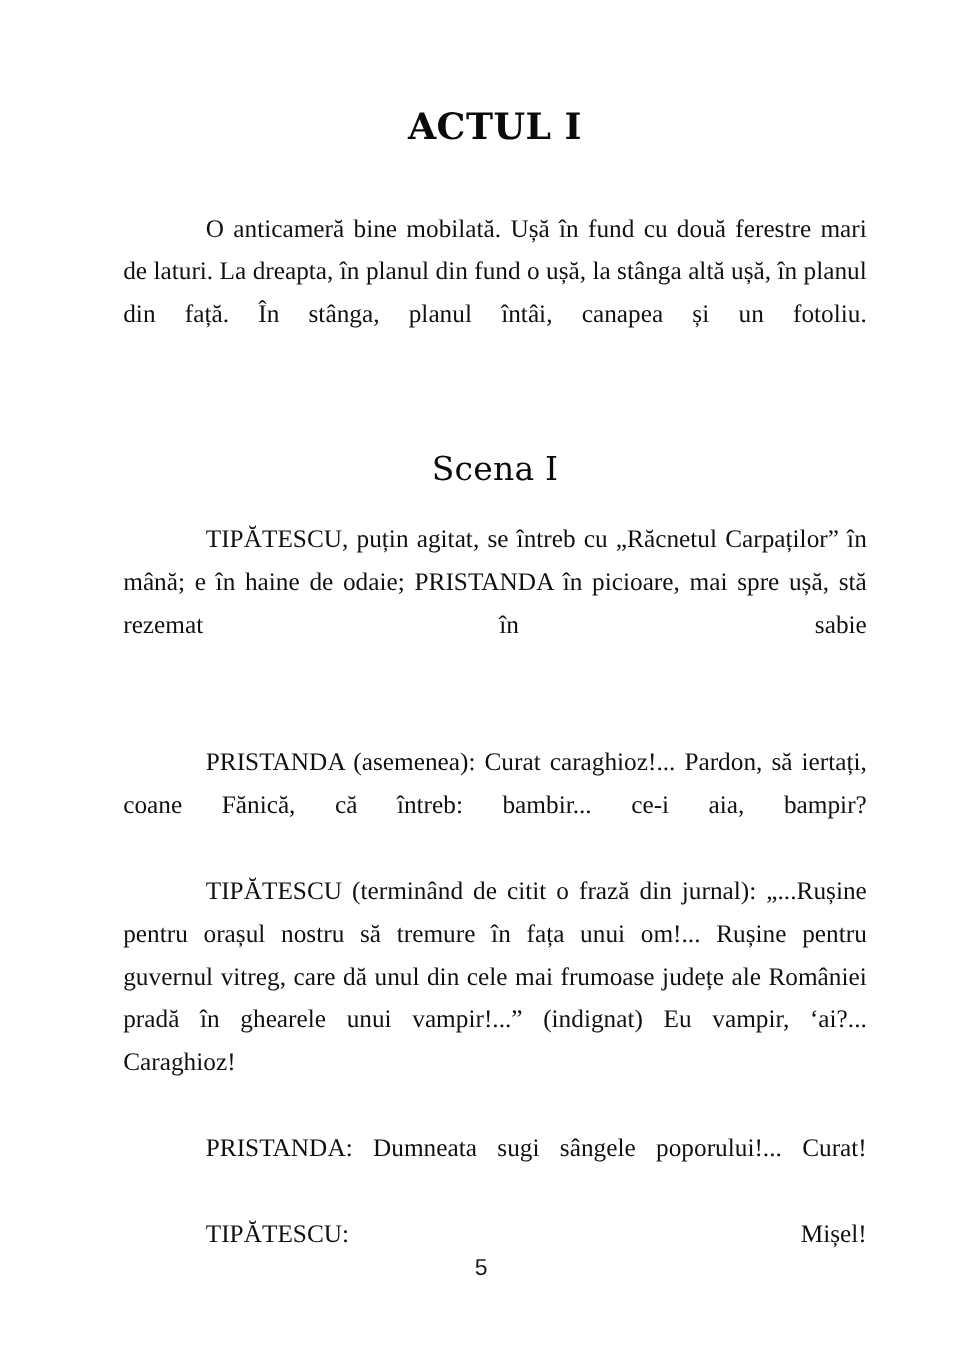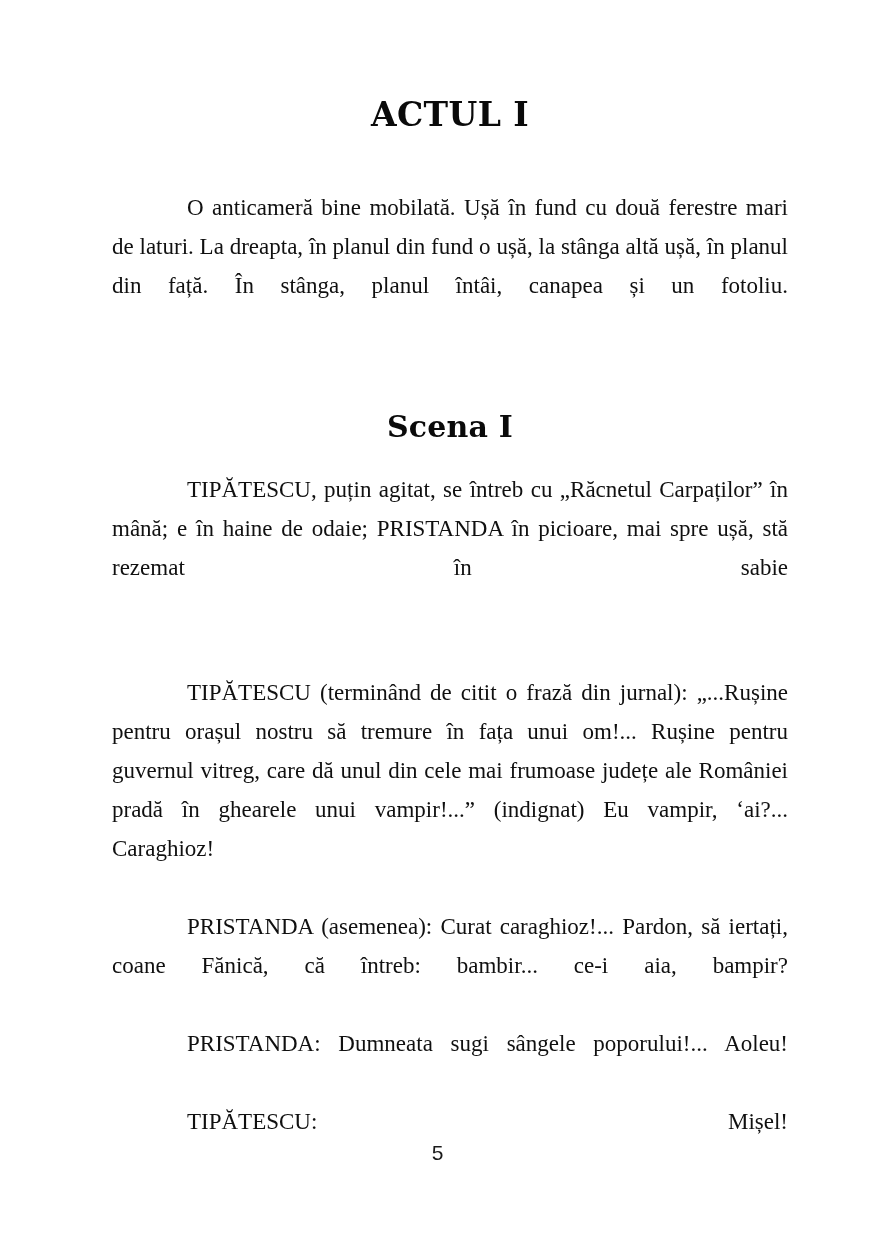--- a/index.html
+++ b/index.html
@@ -41,21 +41,21 @@
     letter-spacing: 0.4px;
     line-height: 1.15;
     color: #0a0a0a;
   }
 
   .scene-heading {
     margin: 0;
     padding-top: 66px;
     text-align: center;
     font-family: "DejaVu Serif", "Liberation Serif", serif;
-    font-weight: 700;
+    font-weight: 400;
     font-size: 30px;
     letter-spacing: 0.2px;
     line-height: 1.15;
     color: #0a0a0a;
   }
 
   
   .stage-block {
     margin: 0;
     padding-top: 54px;
@@ -112,22 +112,22 @@
       <p class="para">O anticameră bine mobilată. Ușă în fund cu două ferestre mari de laturi. La dreapta, în planul din fund o ușă, la stânga altă ușă, în planul din față. În stânga,  planul întâi, canapea și un fotoliu.</p>
     </div>
 
     <h2 class="scene-heading">Scena I</h2>
 
     <div class="scene-intro">
       <p class="para">TIPĂTESCU, puțin agitat, se întreb cu „Răcnetul Carpaților” în mână; e în haine de odaie; PRISTANDA în picioare, mai spre ușă, stă rezemat în sabie</p>
     </div>
 
     <div class="dialogue-block">
+      <p class="para">PRISTANDA (asemenea): Curat caraghioz!... Pardon, să iertați, coane Fănică, că întreb: bambir... ce-i aia, bampir?</p>
       <p class="para">TIPĂTESCU (terminând de citit o frază din jurnal): „...Rușine pentru orașul  nostru să tremure în fața unui om!... Rușine pentru guvernul vitreg, care dă unul din cele mai frumoase județe ale României pradă în ghearele unui vampir!...” (indignat) Eu vampir, ‘ai?... Caraghioz!</p>
-      <p class="para">PRISTANDA (asemenea): Curat caraghioz!... Pardon, să iertați, coane Fănică, că întreb: bambir... ce-i aia, bampir?</p>
-      <p class="para">PRISTANDA: Dumneata sugi sângele poporului!... Aoleu!</p>
+      <p class="para">PRISTANDA: Dumneata sugi sângele poporului!... Curat!</p>
       <p class="para">TIPĂTESCU: Mișel!</p>
     </div>
 
   </div>
 
   <div class="page-number">5</div>
 </div>
 
 </body></html>

